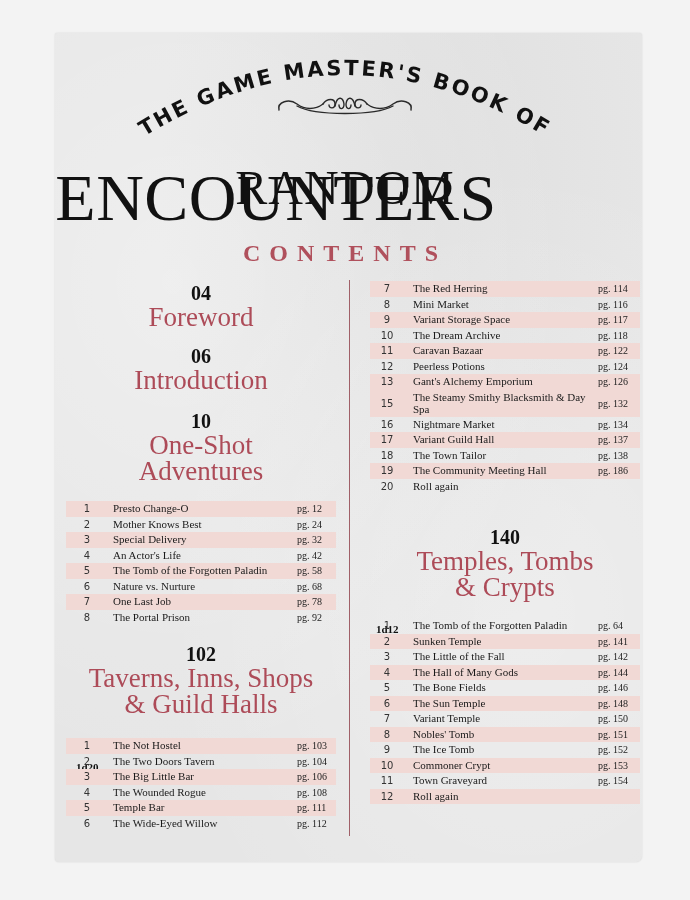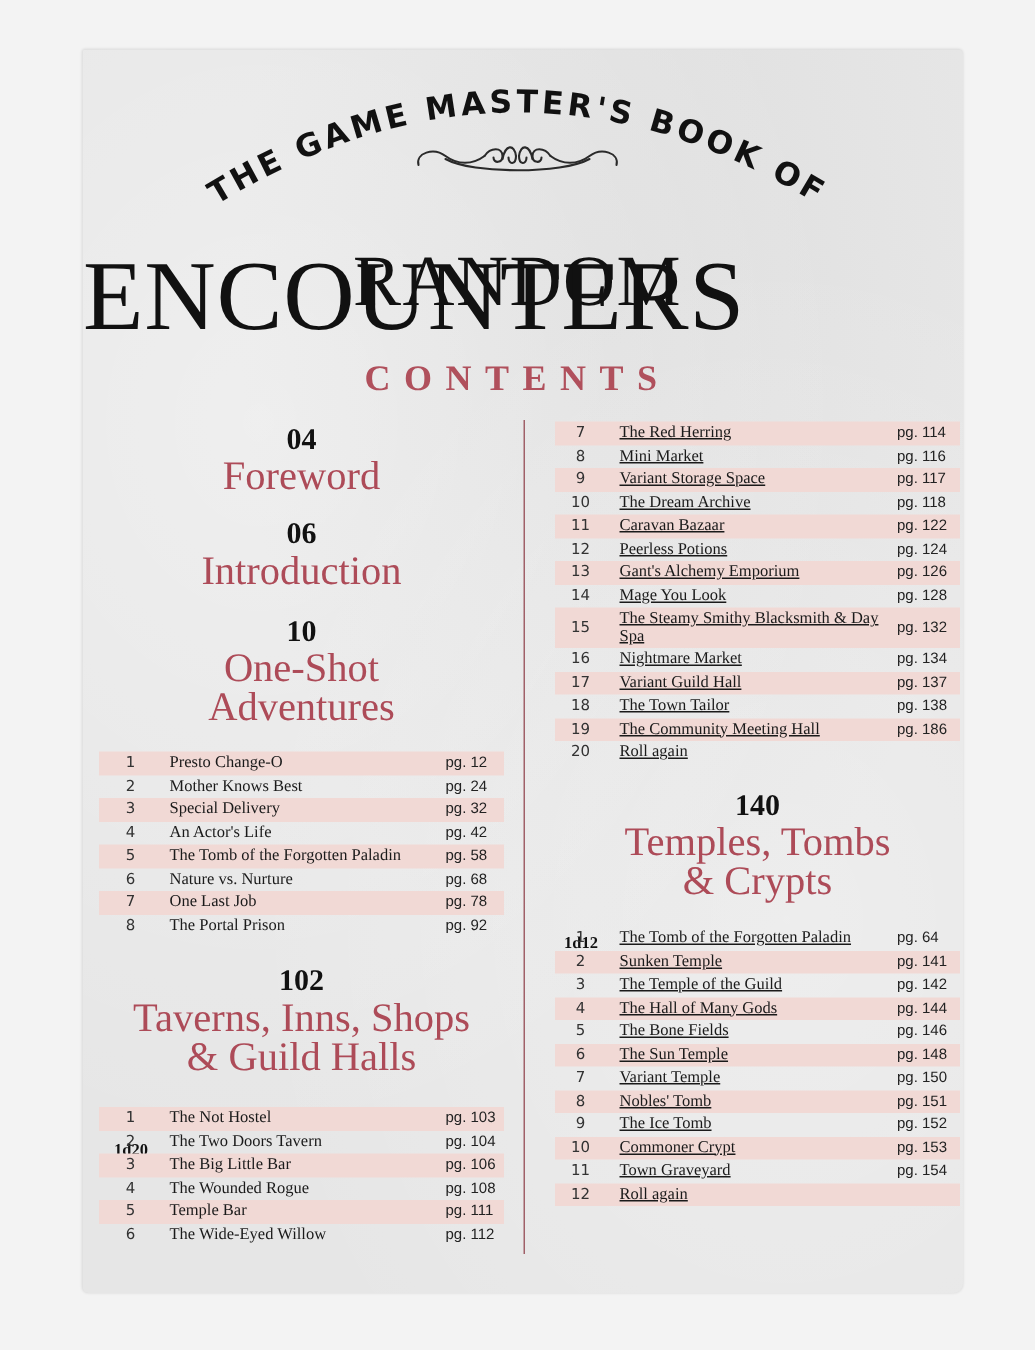--- a/index.html
+++ b/index.html
@@ -52,33 +52,33 @@
     position:absolute; font-size:11px; font-weight:bold; color:#111;margin-top:19px;
   }
   .table { position:absolute; }
   .row {
     position:relative; height:15.5px; font-size:11px; line-height:15.5px;
     color:#1a1a1a;
   }
   .row.shade { background:#f1d9d5; }
   .row .n { position:absolute; text-align:center; width:24px; font-family:"DejaVu Sans", sans-serif; font-size:10px; color:#333; }
   .row .t { position:absolute; white-space:nowrap; }
-  .row .p { position:absolute; font-family:Liberation Sans, sans-serif; font-size:10px; color:#222; white-space:nowrap; }
+  .row .p { position:absolute; font-family:Liberation Serif, serif; font-size:10px; color:#222; white-space:nowrap; }
   .row.tall { height:27px; line-height:12px; }
   .row.tall .n, .row.tall .p { line-height:27px; }
   .row.tall .t { top:1px; white-space:normal; width:180px; }
 
   .left .row { width:270px; }
   .left .row .n { left:9px; }
   .left .row .t { left:47px; }
   .left .row .p { left:231px; }
 
   .right .row { width:270px; }
   .right .row .n { left:5px; }
-  .right .row .t { left:43px;text-decoration:underline; }
+  .right .row .t { left:43px; }
   .right .row .p { left:228px; }
 </style>
 </head>
 <body>
 
 <div class="parchment"></div>
 
 <svg class="arc-title" viewBox="0 0 690 200">
   <defs>
     <path id="arcPath" d="M 112 158 Q 345 -8 578 158" fill="none"></path>
@@ -237,25 +237,20 @@
   <div class="row">
       <span class="n">12</span>
       <span class="t">Peerless Potions</span>
       <span class="p">pg. 124</span>
     </div>
   <div class="row shade">
       <span class="n">13</span>
       <span class="t">Gant's Alchemy Emporium</span>
       <span class="p">pg. 126</span>
     </div>
-  <div class="row">
-      <span class="n">14</span>
-      <span class="t">Mage You Look</span>
-      <span class="p">pg. 128</span>
-    </div>
   <div class="row shade tall">
       <span class="n">15</span>
       <span class="t">The Steamy Smithy Blacksmith &amp; Day Spa</span>
       <span class="p">pg. 132</span>
     </div>
   <div class="row">
       <span class="n">16</span>
       <span class="t">Nightmare Market</span>
       <span class="p">pg. 134</span>
     </div>
@@ -295,21 +290,21 @@
       <span class="t">The Tomb of the Forgotten Paladin</span>
       <span class="p">pg. 64</span>
     </div>
   <div class="row shade">
       <span class="n">2</span>
       <span class="t">Sunken Temple</span>
       <span class="p">pg. 141</span>
     </div>
   <div class="row">
       <span class="n">3</span>
-      <span class="t">The Temple of the Guild</span>
+      <span class="t">The Little of the Fall</span>
       <span class="p">pg. 142</span>
     </div>
   <div class="row shade">
       <span class="n">4</span>
       <span class="t">The Hall of Many Gods</span>
       <span class="p">pg. 144</span>
     </div>
   <div class="row">
       <span class="n">5</span>
       <span class="t">The Bone Fields</span>

